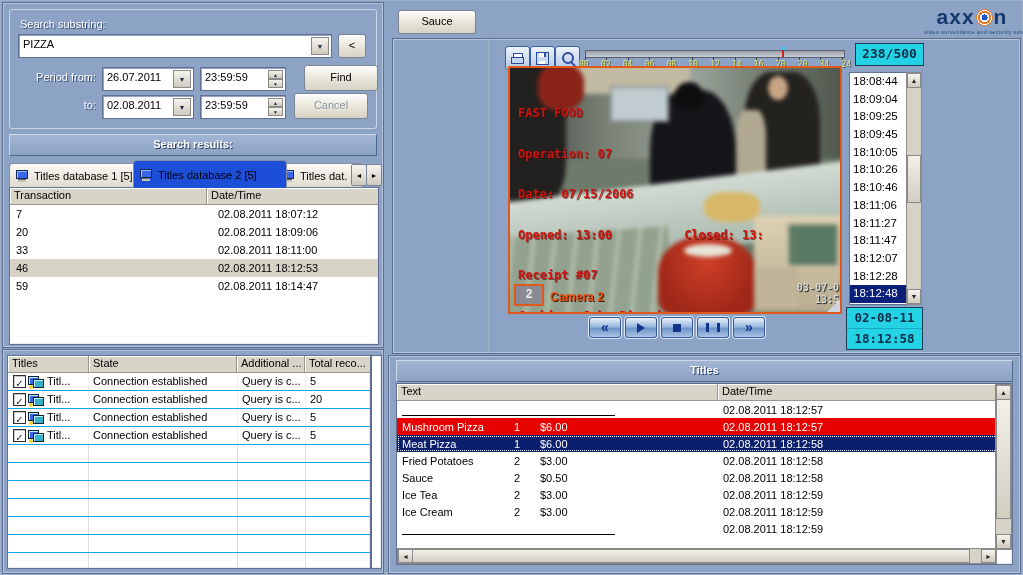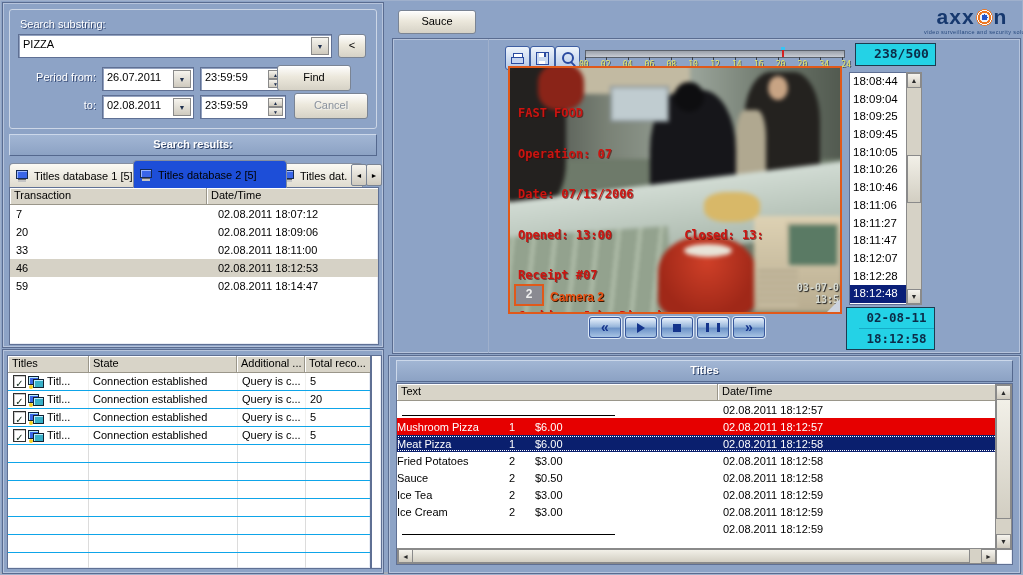--- a/index.html
+++ b/index.html
@@ -59,21 +59,21 @@
   
   .tab{position:absolute;background:linear-gradient(180deg,#fbfaf4,#dfdbcf);border:1px solid #848ea0;border-bottom:none;
     border-radius:4px 4px 0 0;display:flex;align-items:center;gap:4px;padding:0 6px;white-space:nowrap;overflow:hidden;}
   .tab.active{background:#1d4ed8;z-index:3;}
   .tsbtn{position:absolute;width:14px;height:20px;background:linear-gradient(180deg,#f6f4ee,#cfcabe);
     border:1px solid #7a8494;border-radius:2px;display:flex;align-items:center;justify-content:center;}
   .tsbtn.l::after{content:"◄";font-size:7px;}
   .tsbtn.r::after{content:"►";font-size:7px;}
   
   .cyan{position:absolute;background:#24d2e6;border:1px solid #1c3c50;color:#0c2c48;
-    font-family:"DejaVu Sans Mono",monospace;font-weight:bold;text-align:center;padding-left:12px;}
+    font-family:"DejaVu Sans Mono",monospace;font-weight:bold;text-align:center;}
   
   .icobtn{position:absolute;width:23px;height:22px;background:linear-gradient(180deg,#eef4fc,#b4c8e6);
     border:1px solid #3e5ea2;border-radius:3px;display:flex;align-items:center;justify-content:center;}
   .ic-print{width:13px;height:11px;position:relative;}
   .ic-print::before{content:"";position:absolute;left:2px;top:0;width:8px;height:4px;background:#fff;border:1px solid #2a4aa0;}
   .ic-print::after{content:"";position:absolute;left:0;top:4px;width:11px;height:5px;background:#c4d4f0;border:1px solid #2a4aa0;}
   .ic-save{width:11px;height:11px;background:#c8d8f0;border:1px solid #2a4aa0;position:relative;}
   .ic-save::before{content:"";position:absolute;left:2px;top:0;width:5px;height:4px;background:#fff;border-right:2px solid #2a4aa0;}
   .ic-save::after{content:"";position:absolute;left:2px;bottom:0;width:6px;height:3px;background:#fff;}
   .ic-mag{width:8px;height:8px;border:2px solid #2a4aa0;border-radius:50%;position:relative;}
@@ -114,21 +114,21 @@
   .osdlines div{height:13.5px;}
   .cambadge{position:absolute;left:4px;bottom:6px;width:26px;height:18px;background:#8a8a92;
     border:2px solid #e0591a;color:#eee;font-weight:bold;font-size:12px;text-align:center;line-height:17px;}
   .camlabel{position:absolute;left:40px;bottom:8px;color:#e84e10;font-weight:bold;font-size:12px;text-shadow:1px 1px 0 #3a1800;}
   .vosd{position:absolute;right:1px;bottom:6px;text-align:right;color:#d6dad2;font-size:10px;font-weight:bold;
     font-family:"DejaVu Sans Mono",monospace;line-height:12px;text-shadow:1px 1px 1px #222;}
   .vgrip{position:absolute;right:0;bottom:0;width:0;height:0;border-left:13px solid transparent;border-bottom:13px solid #ccd3de;}
   
   .xrow{display:flex;height:17px;align-items:center;}
   .xrow .tx{flex:none;width:320px;display:flex;align-items:center;height:17px;overflow:hidden;}
-  .xrow .tx .nm{width:100px;white-space:nowrap;overflow:hidden;}
+  .xrow .tx .nm{width:100px;padding-left:5px;white-space:nowrap;overflow:hidden;}
   .xrow .tx .qt{width:30px;text-align:center;}
   .xrow .tx .pr{width:70px;padding-left:8px;}
   .xrow .dt{flex:none;width:280px;padding-left:6px;white-space:nowrap;}
   .xrow.red{background:#e60000;color:#fff;}
   .xrow.blue{background:#0a1f6e;color:#fff;outline:1px dotted #fff;outline-offset:-2px;}
   .uline{width:213px;height:1px;background:#000;margin:12px 0 0 5px;}
   
   .logo{position:absolute;left:924px;top:6px;width:96px;height:34px;text-align:center;}
   .logoword{display:flex;align-items:center;justify-content:center;color:#16386e;
     font-weight:bold;font-size:21px;letter-spacing:1px;line-height:22px;}
@@ -157,21 +157,21 @@
         <span class="val">26.07.2011</span>
         <span class="ddbtn"></span>
       </div>
       <div class="field" style="left:190px;top:57px;width:84px;height:22px;">
         <span class="val">23:59:59</span>
         <span class="spinbtns">
             <span class="spinbtn up"></span>
             <span class="spinbtn dn"></span>
           </span>
       </div>
-      <div class="btn" style="left:267px;top:55px;width:72px;height:24px;line-height:22px;">Find</div>
+      <div class="btn" style="left:294px;top:55px;width:72px;height:24px;line-height:22px;">Find</div>
 
       <span class="lbl" style="left:2px;top:89px;width:84px;text-align:right;">to:</span>
       <div class="field" style="left:92px;top:85px;width:90px;height:22px;">
         <span class="val">02.08.2011</span>
         <span class="ddbtn"></span>
       </div>
       <div class="field" style="left:190px;top:85px;width:84px;height:22px;">
         <span class="val">23:59:59</span>
         <span class="spinbtns">
             <span class="spinbtn up"></span>

